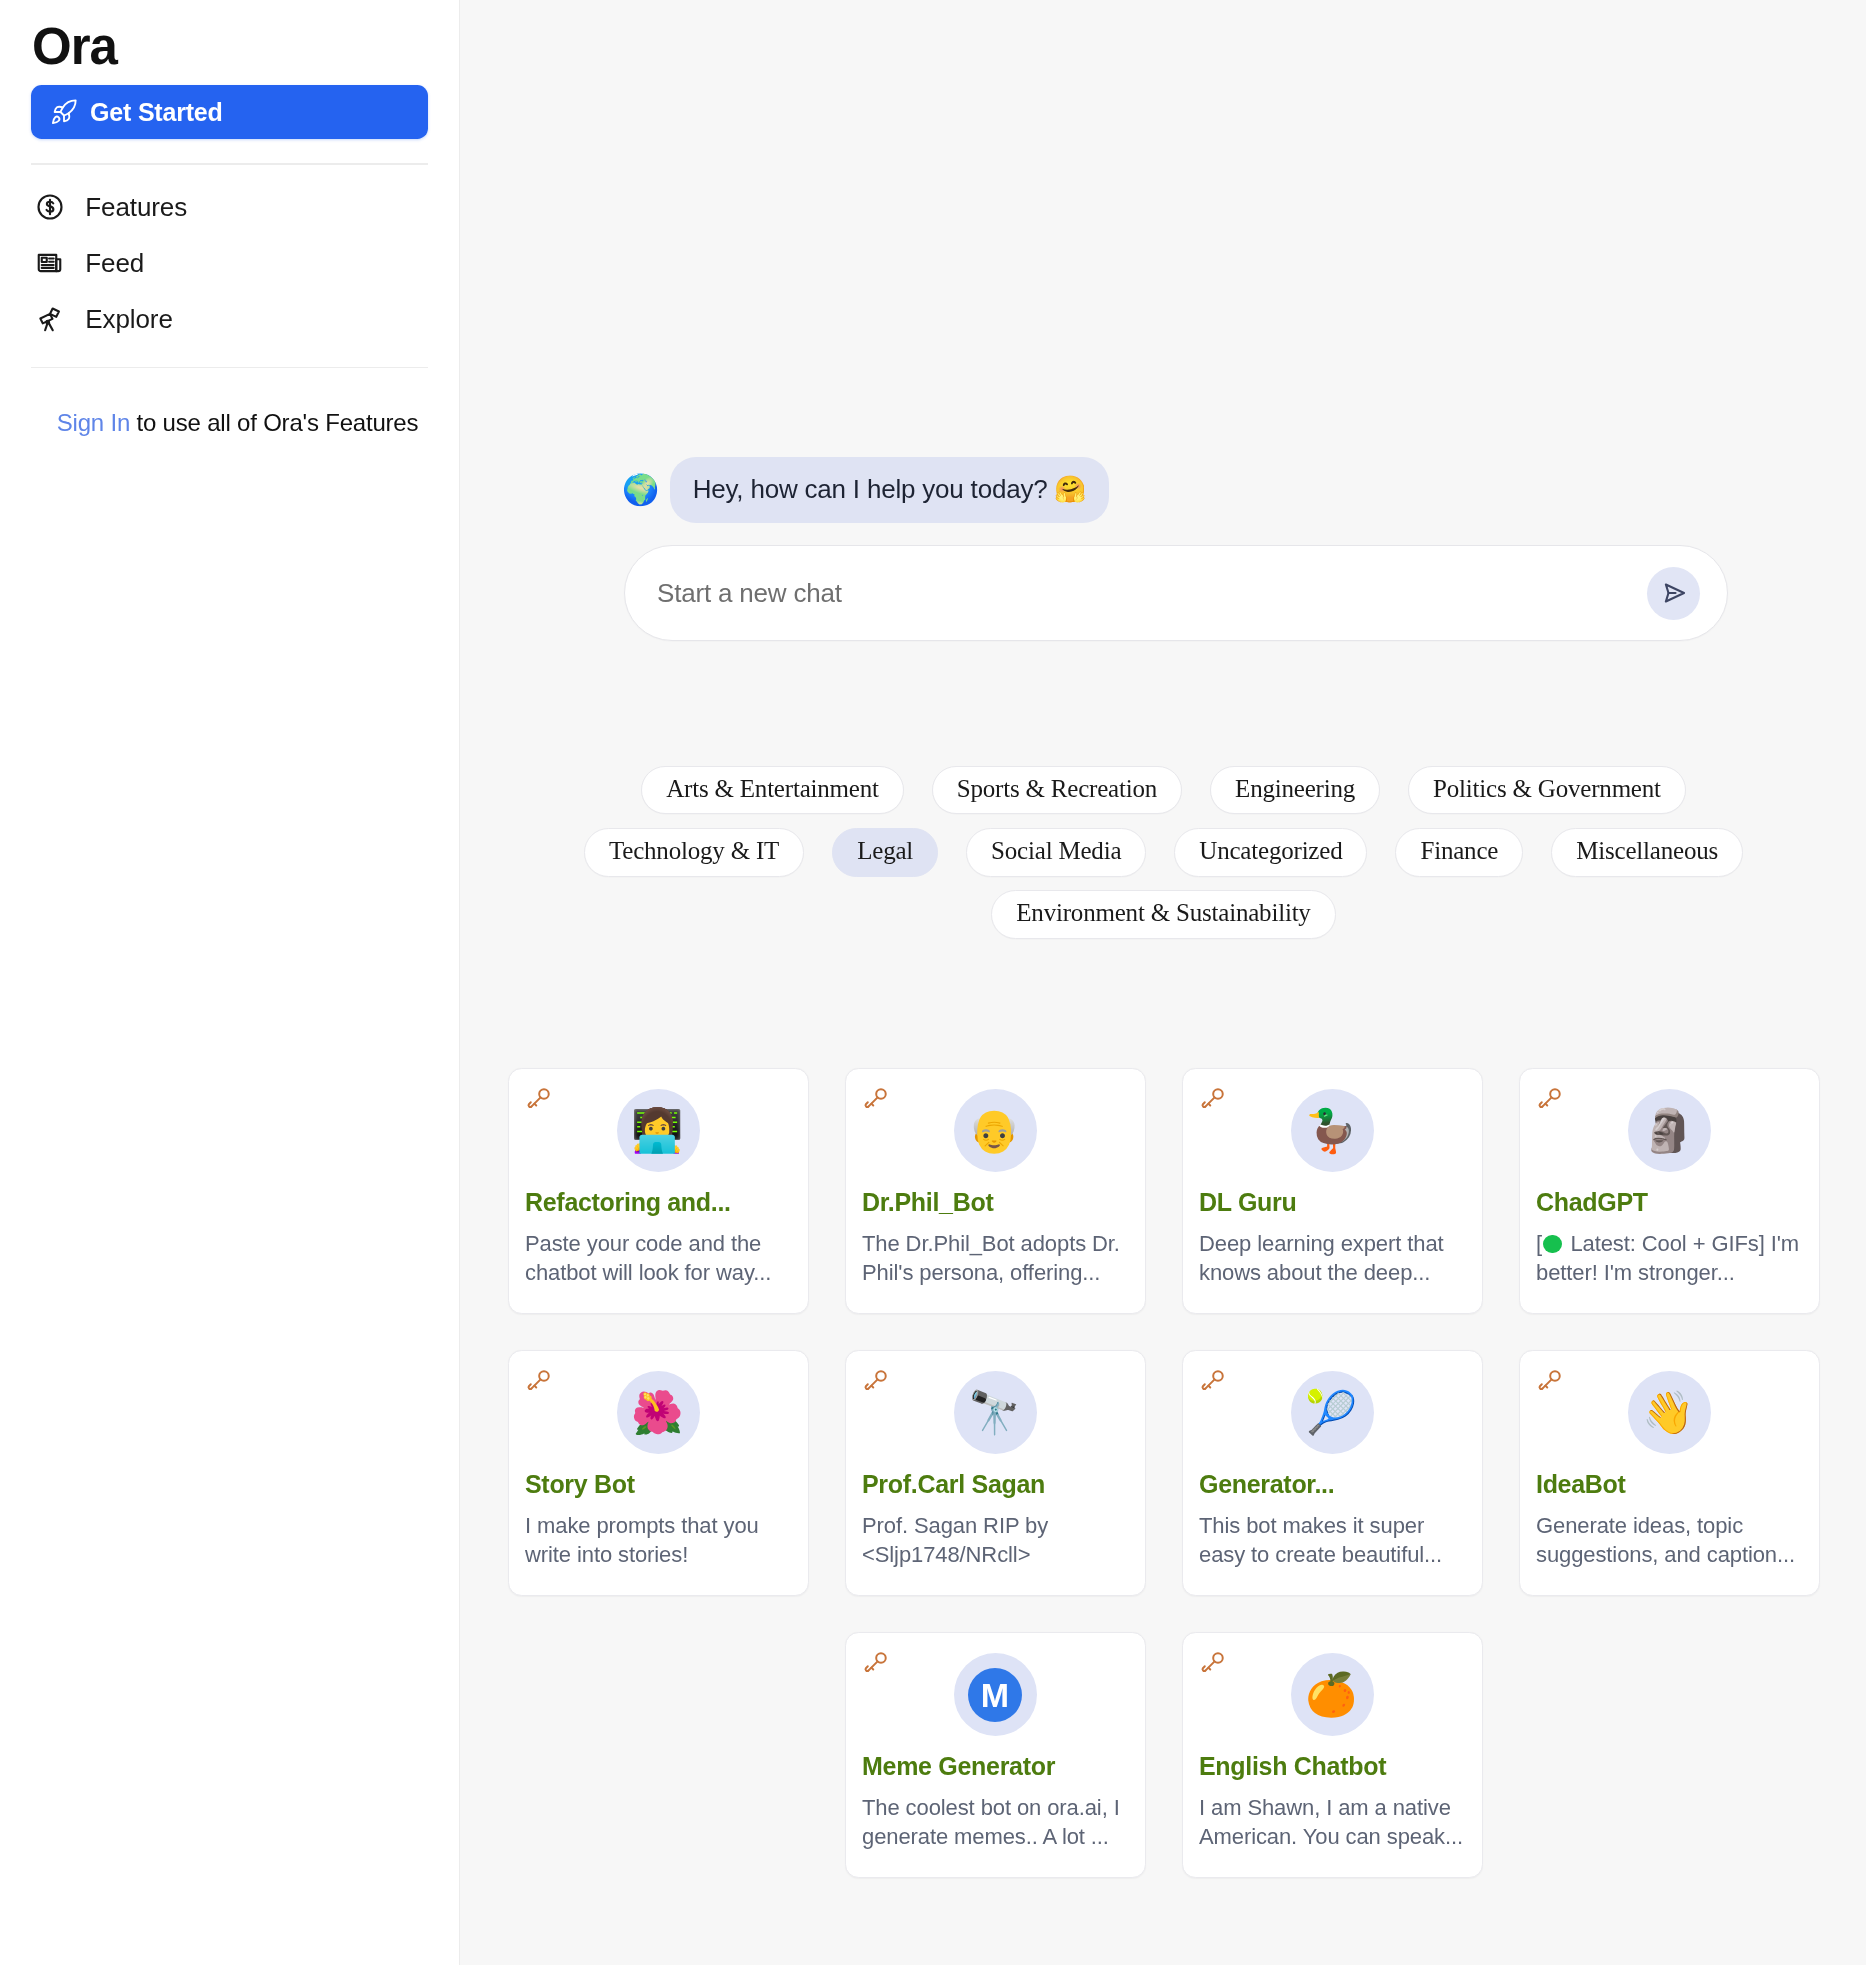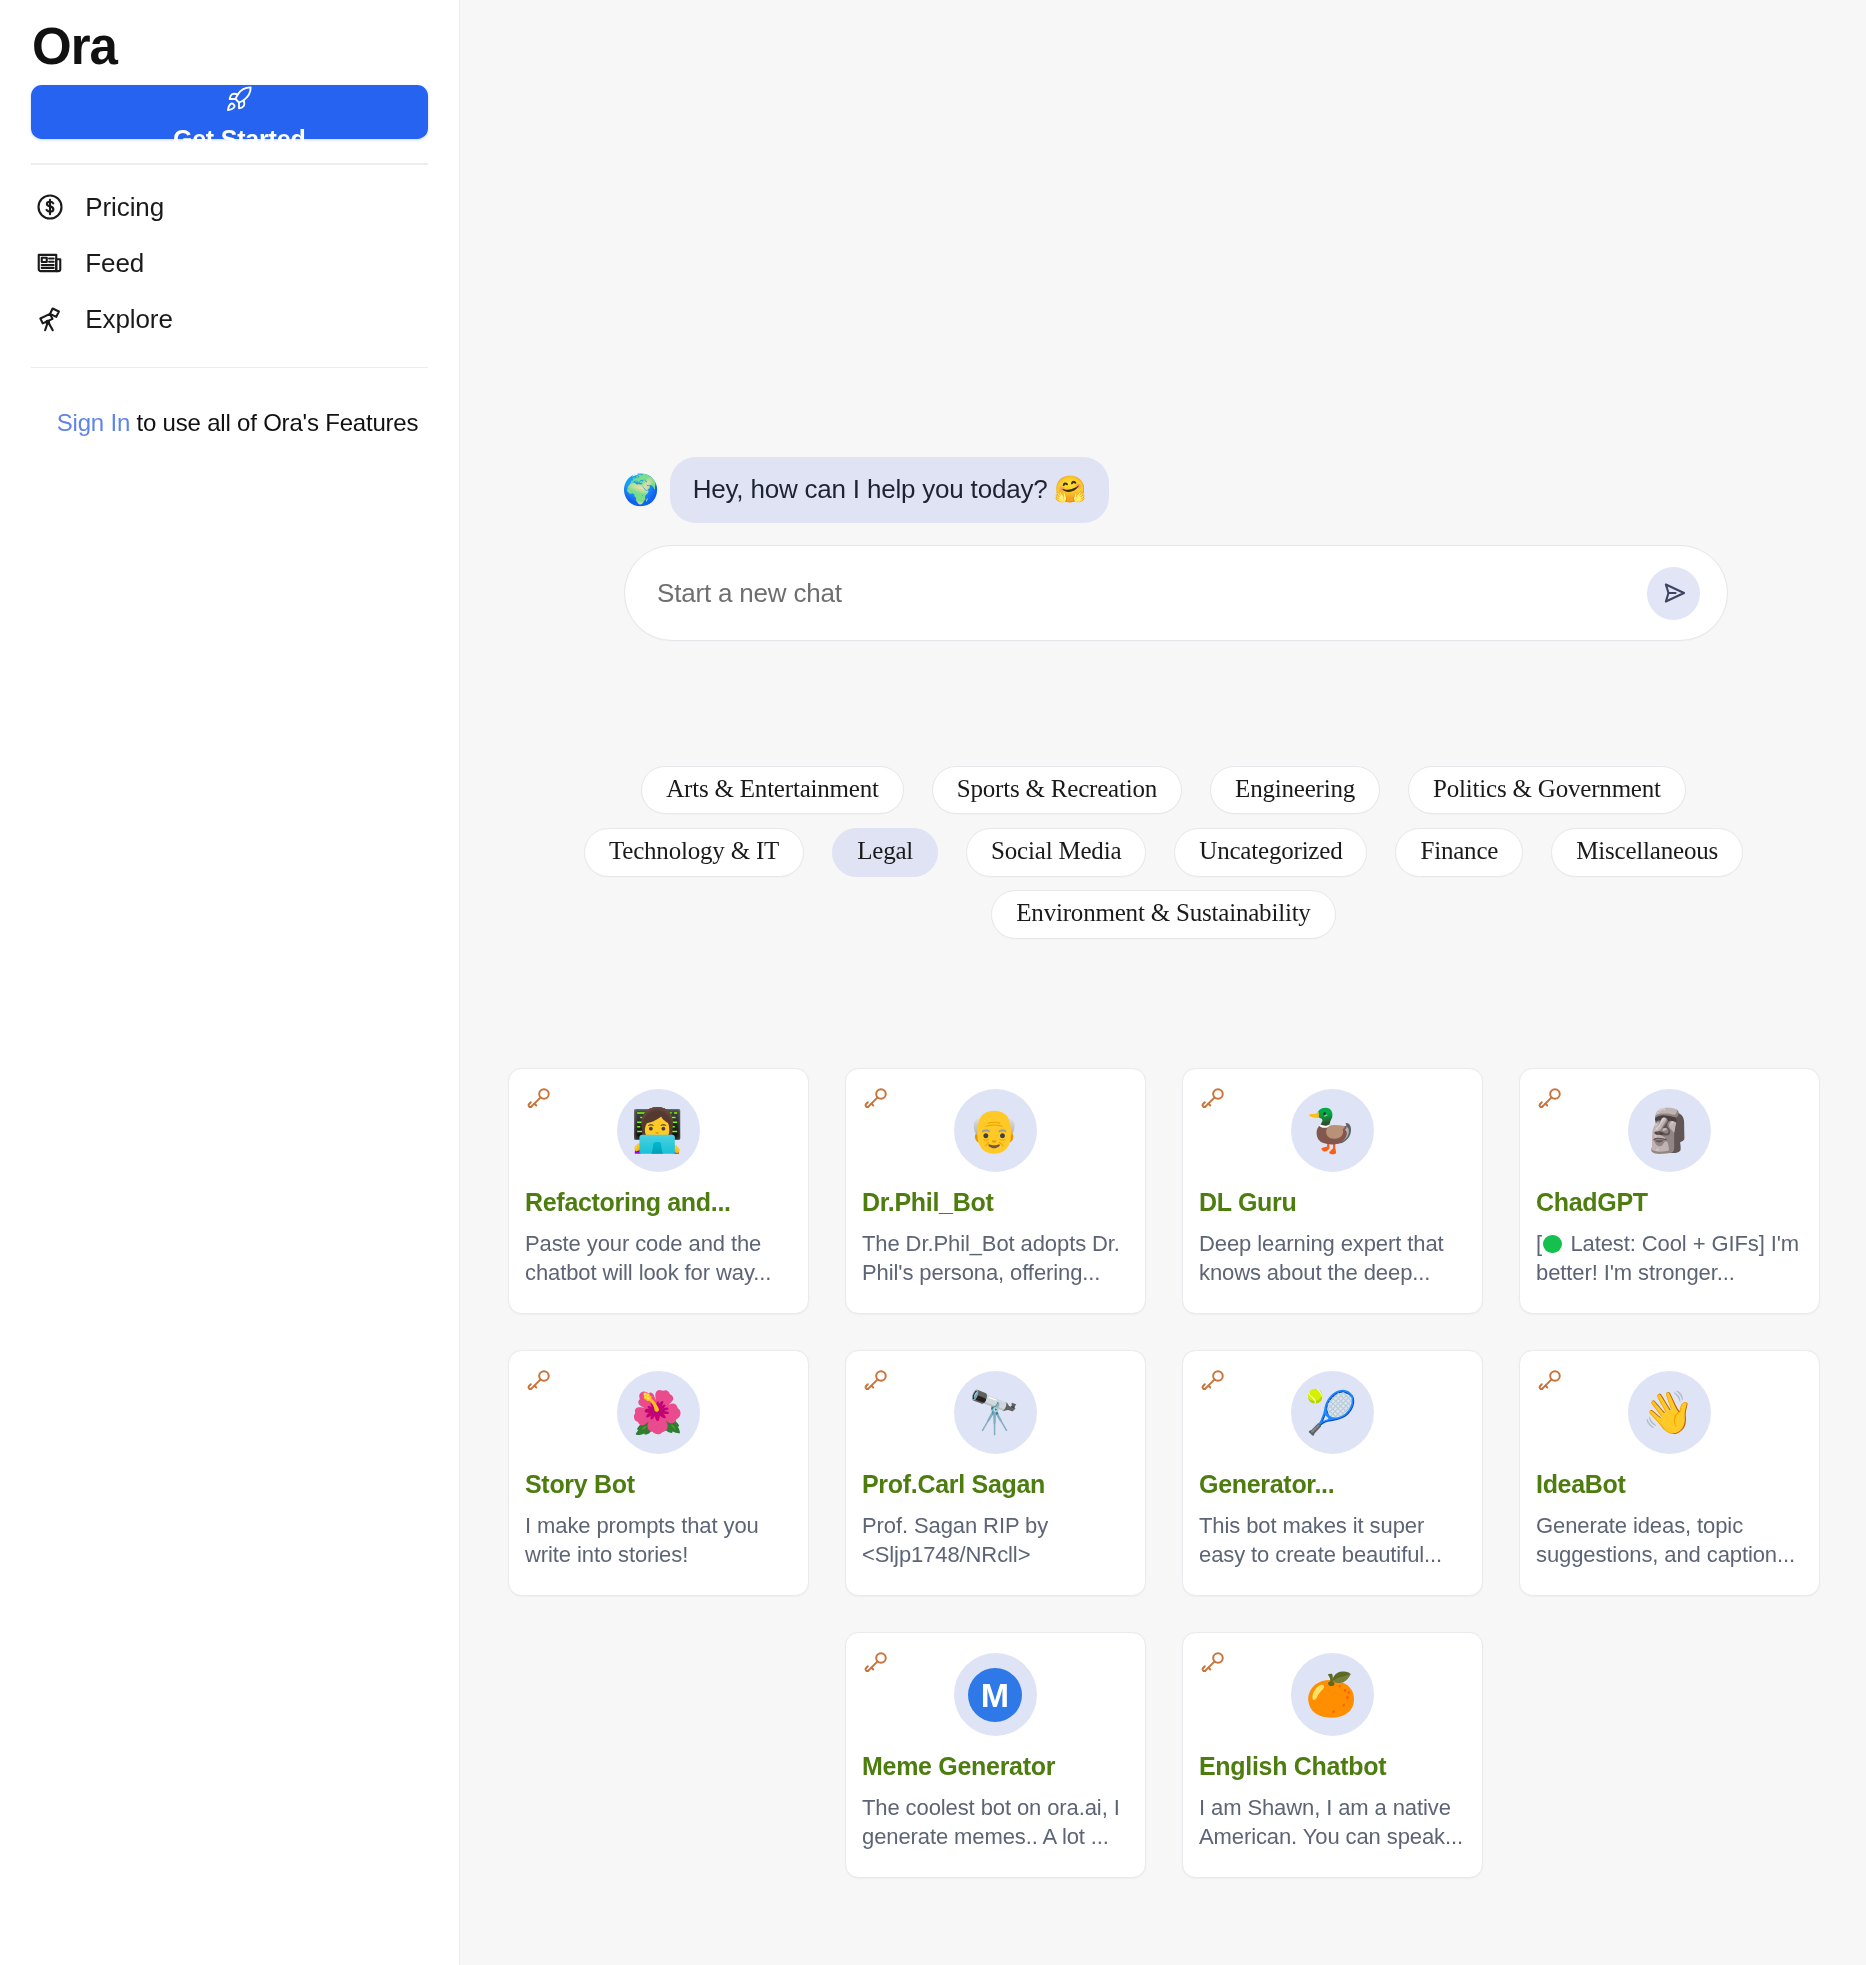--- a/index.html
+++ b/index.html
@@ -39,21 +39,20 @@
     margin-top: 10.7px;
     height: 54px;
     background: #2563f0;
     border-radius: 10.7px;
     display: flex;
     align-items: center;
     gap: 11.7px;
     padding-left: 19.4px;
     cursor: pointer;
     box-shadow: 0 1px 2.9px rgba(37,99,240,.25);
-    flex-direction: column;
   }
   .get-started .label {
     color: #ffffff;
     font-size: 25px;
     font-weight: 600;
     letter-spacing: -0.2px;
   }
   .divider {
     height: 1.5px;
     background: #ececec;
@@ -295,21 +294,21 @@
     <nav class="nav">
 
       <div class="nav-item">
         <span class="nav-icon">
           <svg width="30" height="30" viewBox="0 0 24 24" fill="none" stroke="#1a1a1a" stroke-width="1.7" stroke-linecap="round" stroke-linejoin="round">
             <circle cx="12" cy="12" r="9.2"></circle>
             <path d="M14.6 9.1c-.4-.8-1.4-1.3-2.6-1.3-1.5 0-2.5.7-2.5 1.8 0 1 .8 1.5 2.4 1.9 1.8.4 2.8 1 2.8 2.2 0 1.2-1.1 2-2.7 2-1.3 0-2.4-.5-2.8-1.4"></path>
             <path d="M12 6.2v11.6"></path>
           </svg>
         </span>
-        <span class="label">Pricing</span>
+        <span class="label">Features</span>
       </div>
 
       <div class="nav-item">
         <span class="nav-icon">
           <svg width="30" height="30" viewBox="0 0 24 24" fill="none" stroke="#1a1a1a" stroke-width="1.7" stroke-linecap="round" stroke-linejoin="round">
             <path d="M3 5.5h14v13H4.6A1.6 1.6 0 0 1 3 16.9z"></path>
             <path d="M17 9h3.2v7.9a1.6 1.6 0 0 1-1.6 1.6H17z"></path>
             <rect x="5.4" y="7.8" width="4" height="3.4"></rect>
             <path d="M11.3 8.4h3.6M11.3 11h3.6M5.4 13.6h9.5M5.4 15.9h9.5"></path>
           </svg>

